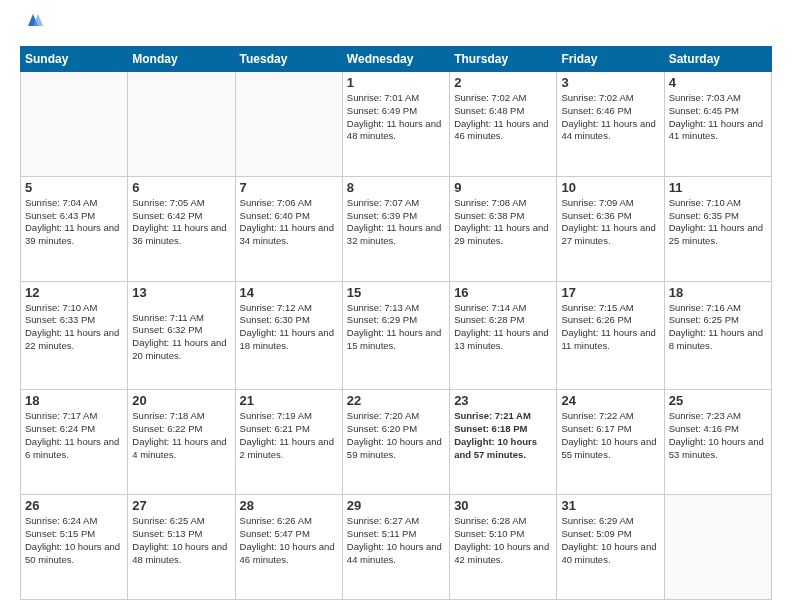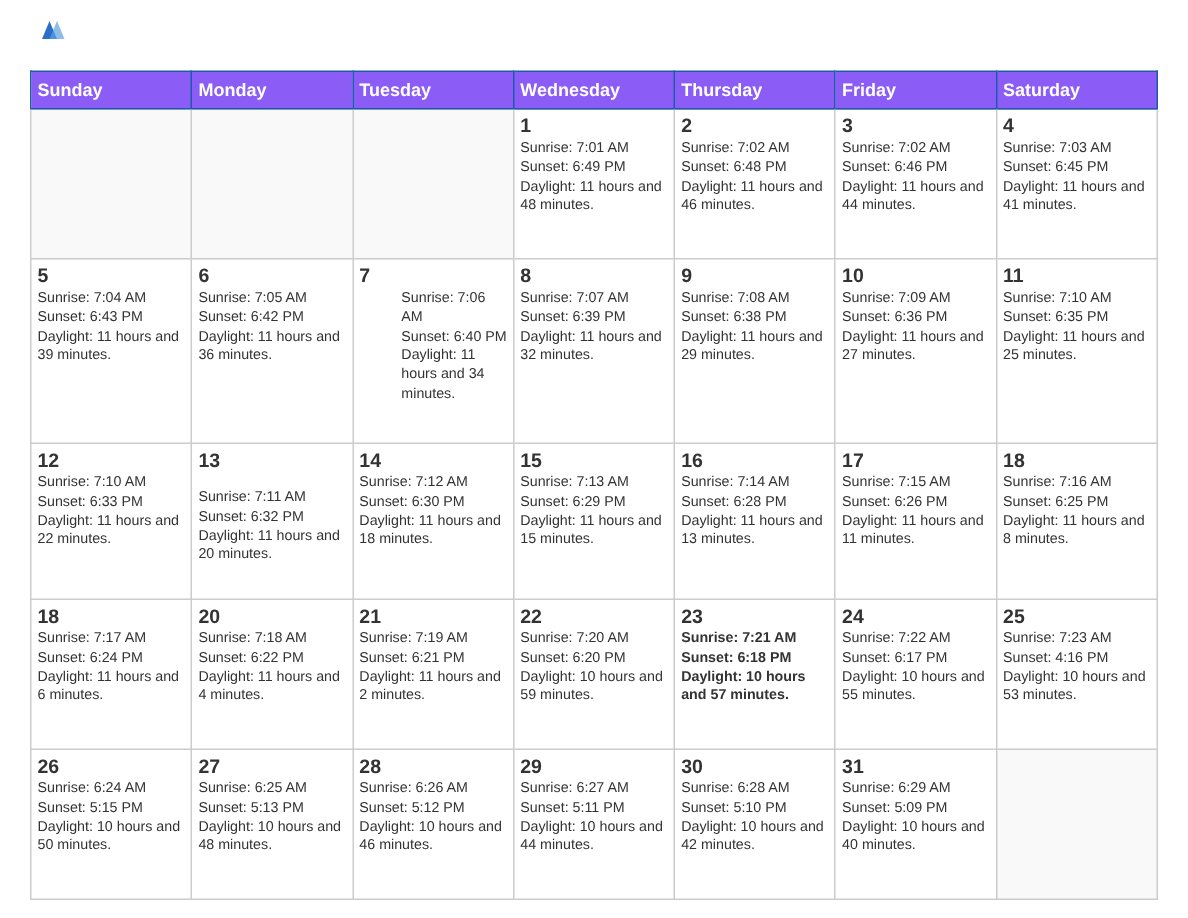--- a/index.html
+++ b/index.html
@@ -45,21 +45,21 @@
       color: #555;
     }
     .calendar {
       flex: 1;
       border: 1px solid #ccc;
       border-collapse: collapse;
       width: 100%;
       table-layout: fixed;
     }
     .calendar th {
-      background-color: #8b5cf6;
+      background-color: #0369a1;
       color: #fff;
       font-size: 12px;
       font-weight: bold;
       padding: 5px 4px;
       text-align: left;
       border: 1px solid #1e5aaa;
     }
     .calendar td {
       vertical-align: top;
       border: 1px solid #ccc;
@@ -160,21 +160,21 @@
 Daylight: 11 hours and 39 minutes.</div>
           </td>
           <td>
             <span class="day-num">6</span>
             <div class="day-info" style="white-space: pre-line;">Sunrise: 7:05 AM
 Sunset: 6:42 PM
 Daylight: 11 hours and 36 minutes.</div>
           </td>
           <td>
             <span class="day-num">7</span>
-            <div class="day-info" style="white-space: pre-line; margin-left: 28px;">Sunrise: 7:06 AM
+            <div class="day-info" style="white-space: pre-line;">Sunrise: 7:06 AM
 Sunset: 6:40 PM
 Daylight: 11 hours and 34 minutes.</div>
           </td>
           <td>
             <span class="day-num">8</span>
             <div class="day-info" style="white-space: pre-line;">Sunrise: 7:07 AM
 Sunset: 6:39 PM
 Daylight: 11 hours and 32 minutes.</div>
           </td>
           <td>
@@ -293,21 +293,21 @@
           </td>
           <td>
             <span class="day-num">27</span>
             <div class="day-info" style="white-space: pre-line;">Sunrise: 6:25 AM
 Sunset: 5:13 PM
 Daylight: 10 hours and 48 minutes.</div>
           </td>
           <td>
             <span class="day-num">28</span>
             <div class="day-info" style="white-space: pre-line;">Sunrise: 6:26 AM
-Sunset: 5:12 PM
+Sunset: 5:47 PM
 Daylight: 10 hours and 46 minutes.</div>
           </td>
           <td>
             <span class="day-num">29</span>
             <div class="day-info" style="white-space: pre-line;">Sunrise: 6:27 AM
 Sunset: 5:11 PM
 Daylight: 10 hours and 44 minutes.</div>
           </td>
           <td>
             <span class="day-num">30</span>

